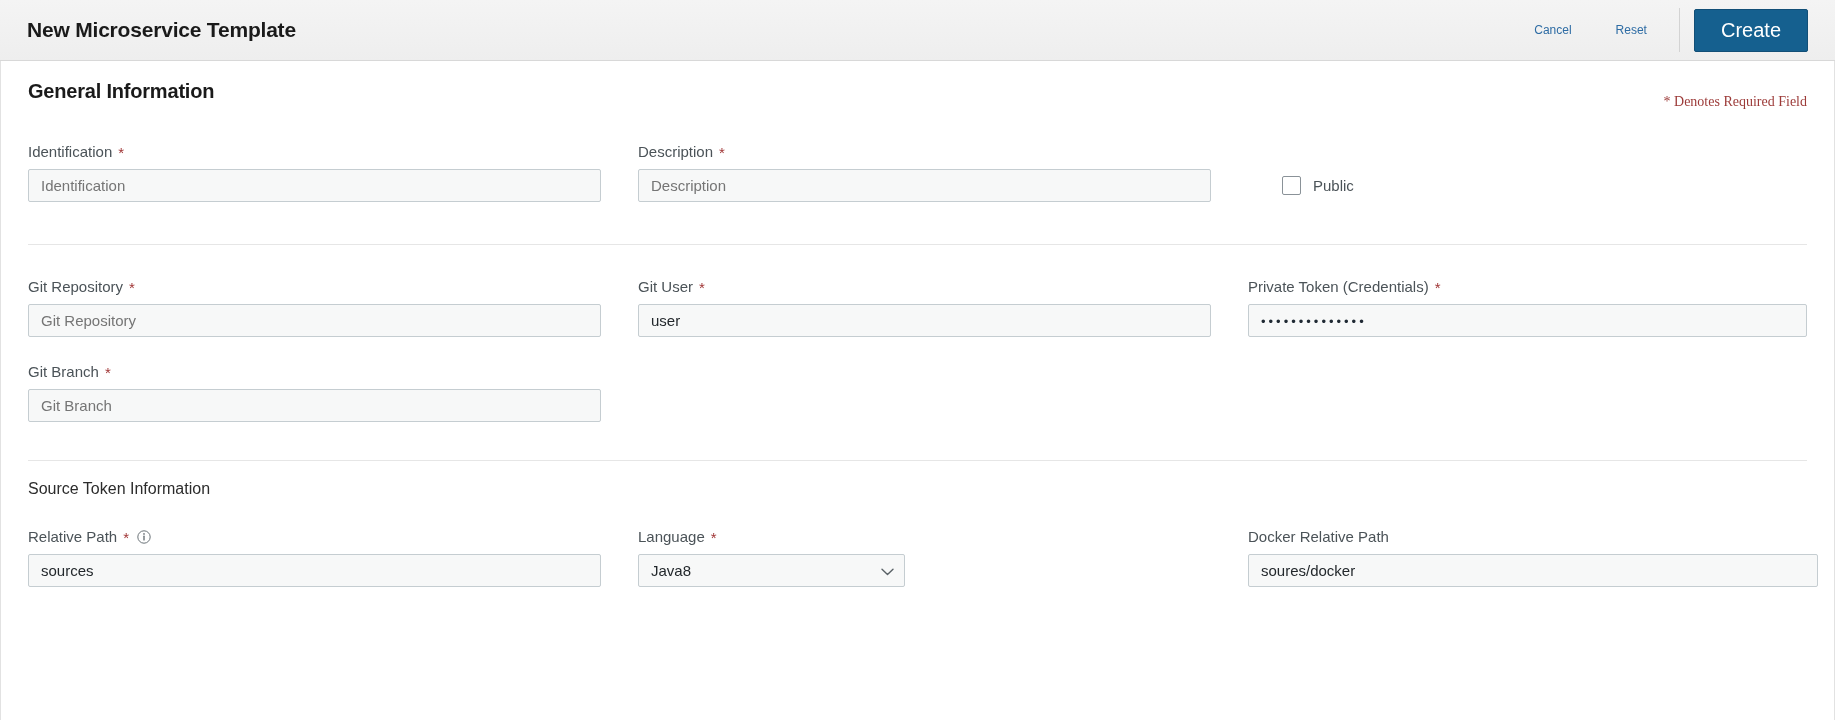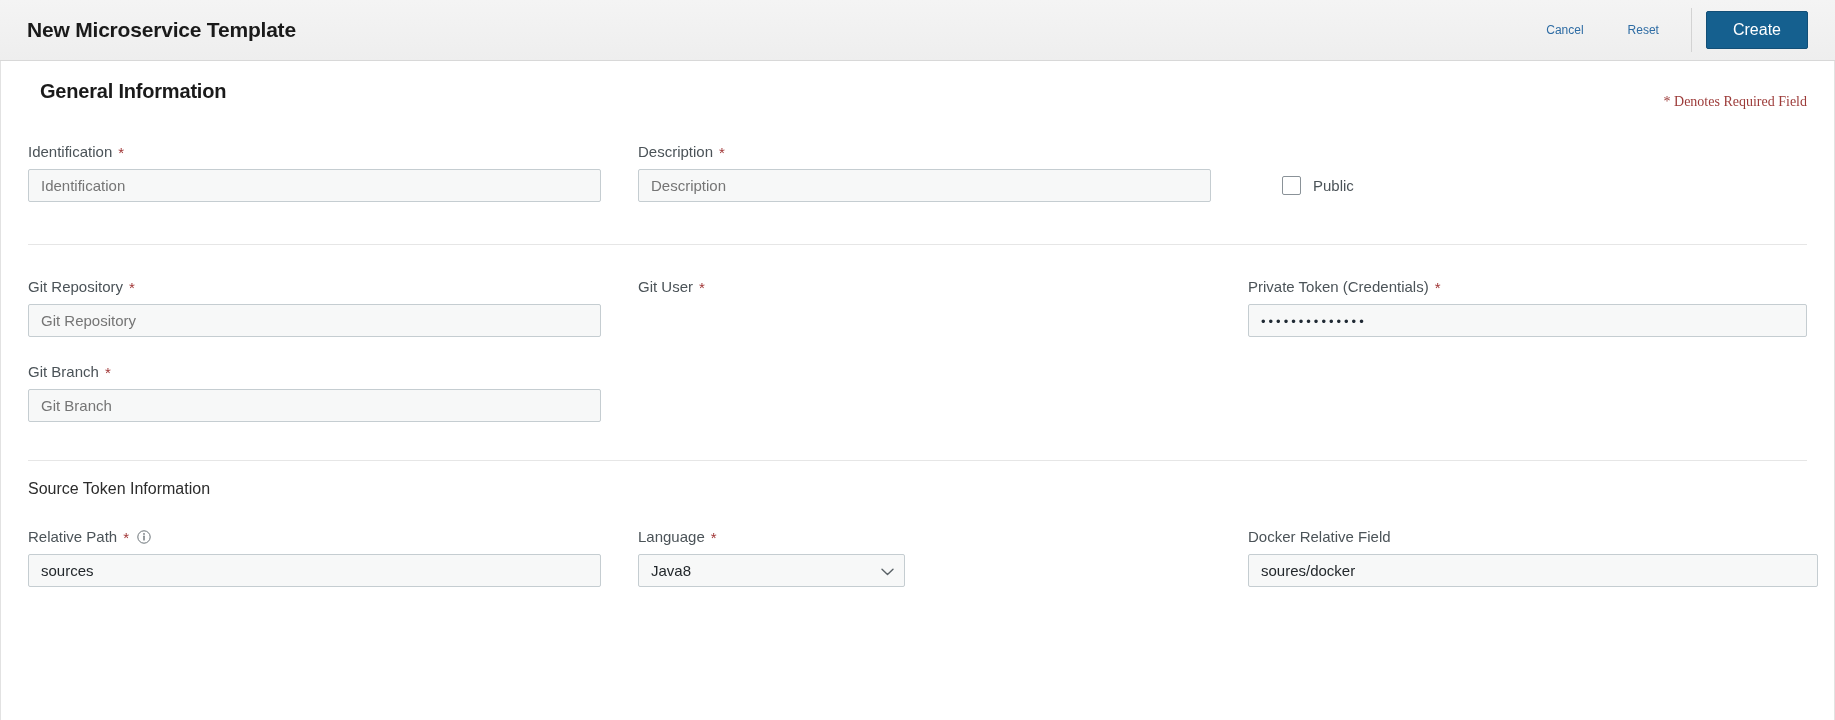--- a/index.html
+++ b/index.html
@@ -51,21 +51,21 @@
   }
   .vdivider {
     width: 1px;
     height: 44px;
     background: #d3d3d3;
     margin: 0 14px 0 10px;
   }
   .primary-btn {
     background: #15608f;
     color: #ffffff;
-    font-size: 16px;
+    font-size: 20px;
     border: 1px solid #124f77;
     border-radius: 2px;
     padding: 9px 26px;
     cursor: pointer;
     font-family: inherit;
     white-space: nowrap;
   }
 
   
   .content {
@@ -89,21 +89,20 @@
     display: flex;
     align-items: flex-start;
     justify-content: space-between;
     padding-top: 19px;
   }
   .section-title-main {
     font-size: 20px;
     font-weight: bold;
     color: #1a1a1a;
     letter-spacing: -0.2px;
-    margin-left: 12px;
   }
   .section-title-sub {
     font-size: 16px;
     font-weight: normal;
     color: #2c2c2c;
   }
   .required-note {
     font-family: "Liberation Serif", serif;
     font-size: 14px;
     color: #9c3a38;
@@ -277,20 +276,21 @@
             <input class="input w-full placeholder" type="text" placeholder="Git Repository" style="">
           </div>
         </div>
 
         <div class="col col-2">
           <div class="field">
             <div class="field-label">
               <span>Git User</span>
               <span class="req-star">*</span>
             </div>
+            <input class="input w-full" type="text" value="user" style="">
           </div>
         </div>
 
         <div class="col col-3">
           <div class="field">
             <div class="field-label">
               <span>Private Token (Credentials)</span>
               <span class="req-star">*</span>
             </div>
             <div class="input w-wide">
@@ -353,21 +353,21 @@
                   <path d="M1 1.3 L6.5 6.6 L12 1.3" fill="none" stroke="#5a6267" stroke-width="1.4" stroke-linecap="round" stroke-linejoin="round"></path>
                 </svg>
               </span>
             </div>
           </div>
         </div>
 
         <div class="col col-3">
           <div class="field">
             <div class="field-label">
-              <span>Docker Relative Field</span>
+              <span>Docker Relative Path</span>
             </div>
             <input class="input w-dock" type="text" value="soures/docker" style="">
           </div>
         </div>
       </div>
     </div>
 
   </div>
 </div>
 

